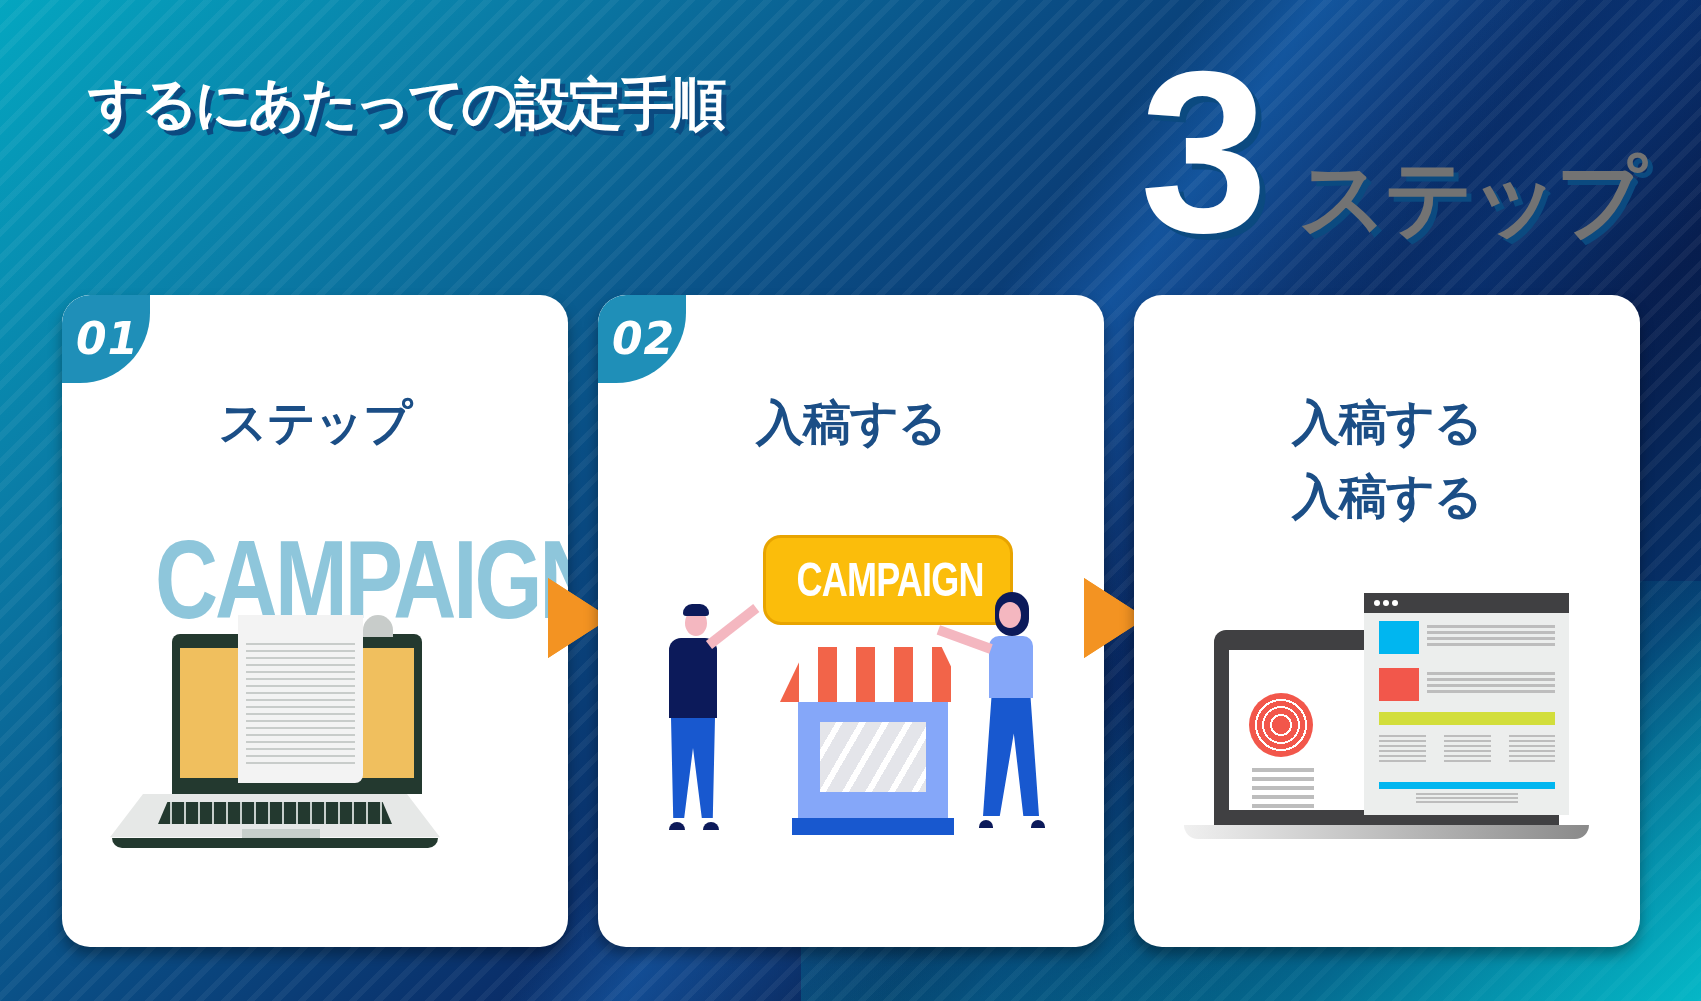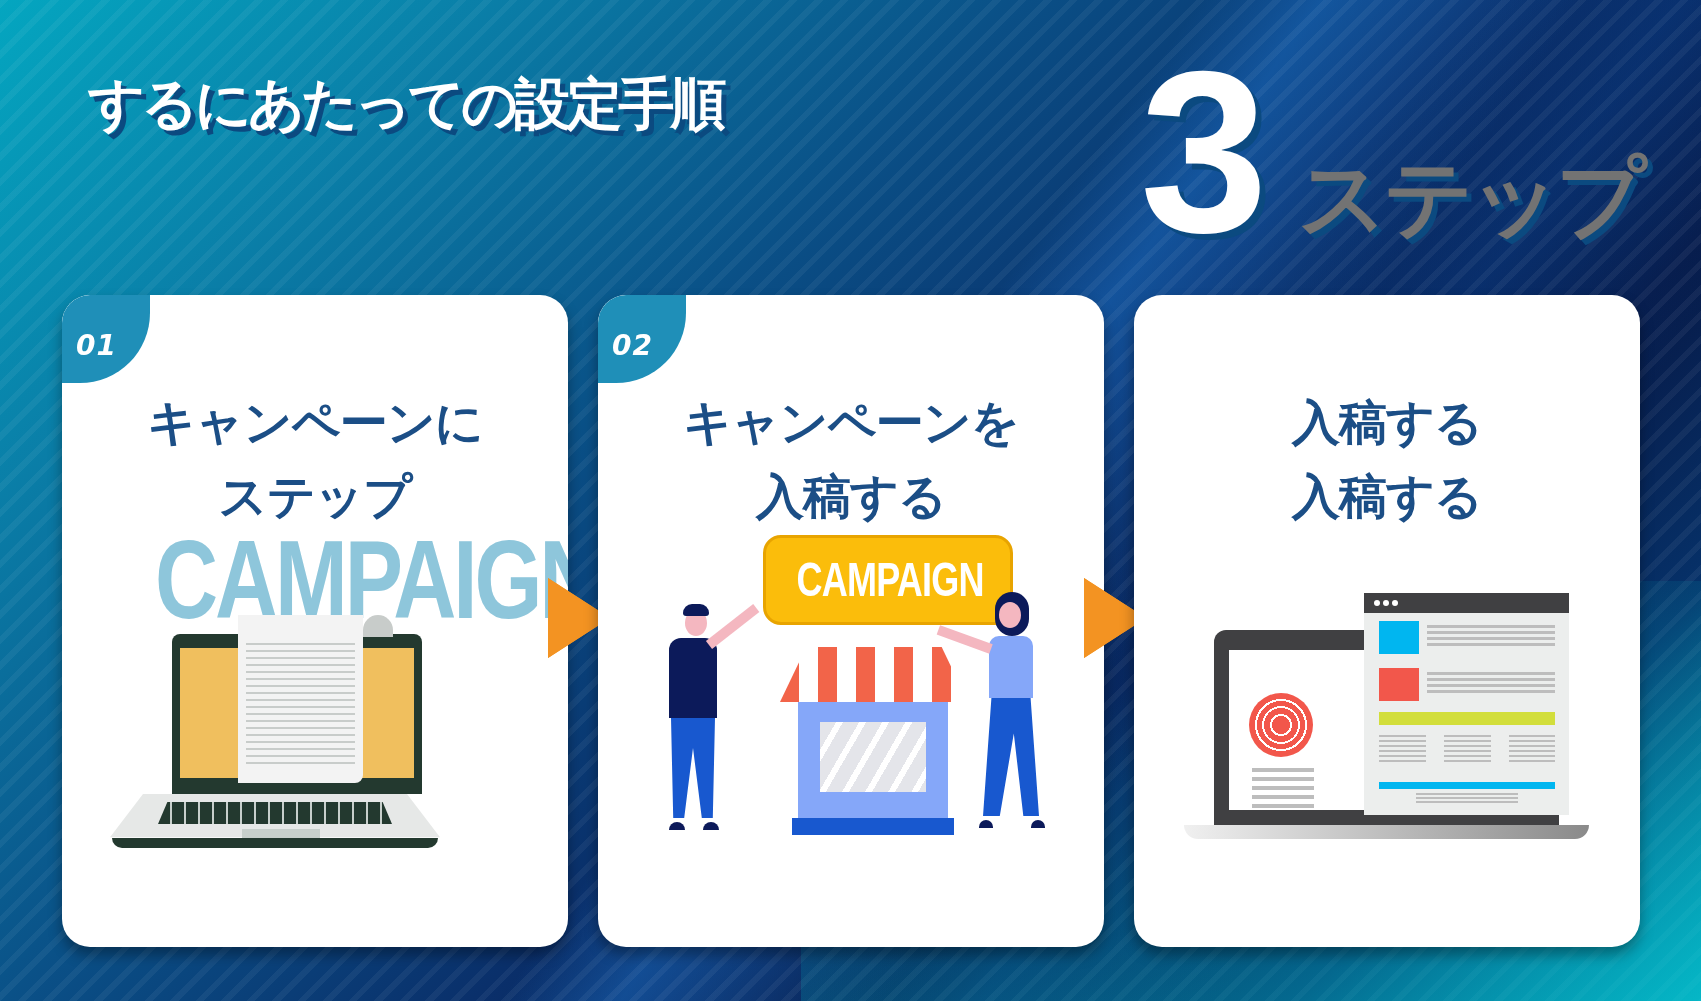--- a/index.html
+++ b/index.html
@@ -49,23 +49,23 @@
   }
   .card-1 { left: 62px; }
   .card-2 { left: 598px; }
   .card-3 { left: 1134px; }
   .badge {
     position: absolute; left: 0; top: 0; width: 88px; height: 88px;
     background: #1f8fb8; border-bottom-right-radius: 70px;
     border-top-left-radius: 28px;
   }
   .badge span {
-    position: absolute; left: 14px; top: 34px; color: #fff;
+    position: absolute; left: 14px; top: 18px; color: #fff;
     font-family: "DejaVu Sans", sans-serif; font-weight: bold; font-style: italic;
-    font-size: 28px; letter-spacing: 1px;
+    font-size: 44px; letter-spacing: 1px;
   }
   .card-title {
     position: absolute; left: 0; right: 0; top: 90px; text-align: center;
     color: #1b4e86; font-family: "DejaVu Sans", sans-serif; font-weight: bold;
     font-size: 48px; line-height: 74px; letter-spacing: -1px;
   }
 
   .arrow {
     position: absolute; width: 0; height: 0;
     border-top: 40px solid transparent; border-bottom: 40px solid transparent;
@@ -172,21 +172,20 @@
   <div class="line2">するにあたっての設定手順</div>
 </div>
 <div class="big-three">3</div>
 <div class="step-word">ステップ</div>
 
 <div class="card card-1">
   <div class="badge">
     <span>01</span>
   </div>
   <div class="card-title">
-    <div>キャンペーンに</div>
     <div>ステップ</div>
   </div>
   <div class="ill1">
     <div class="camp-text">CAMPAIGN</div>
     <div class="laptop1-screen">
         <div class="inner"></div>
       </div>
     <div class="laptop1-base"></div>
     <div class="laptop1-keys"></div>
     <div class="laptop1-pad"></div>
@@ -198,21 +197,20 @@
   </div>
 </div>
 
 <div class="arrow arrow-1"></div>
 
 <div class="card card-2">
   <div class="badge">
     <span>02</span>
   </div>
   <div class="card-title">
-    <div>キャンペーンを</div>
     <div>入稿する</div>
   </div>
   <div class="ill2">
     <div class="sign">
       <span>CAMPAIGN</span>
     </div>
     <div class="awning"></div>
     <div class="store">
         <div class="win"></div>
       </div>

